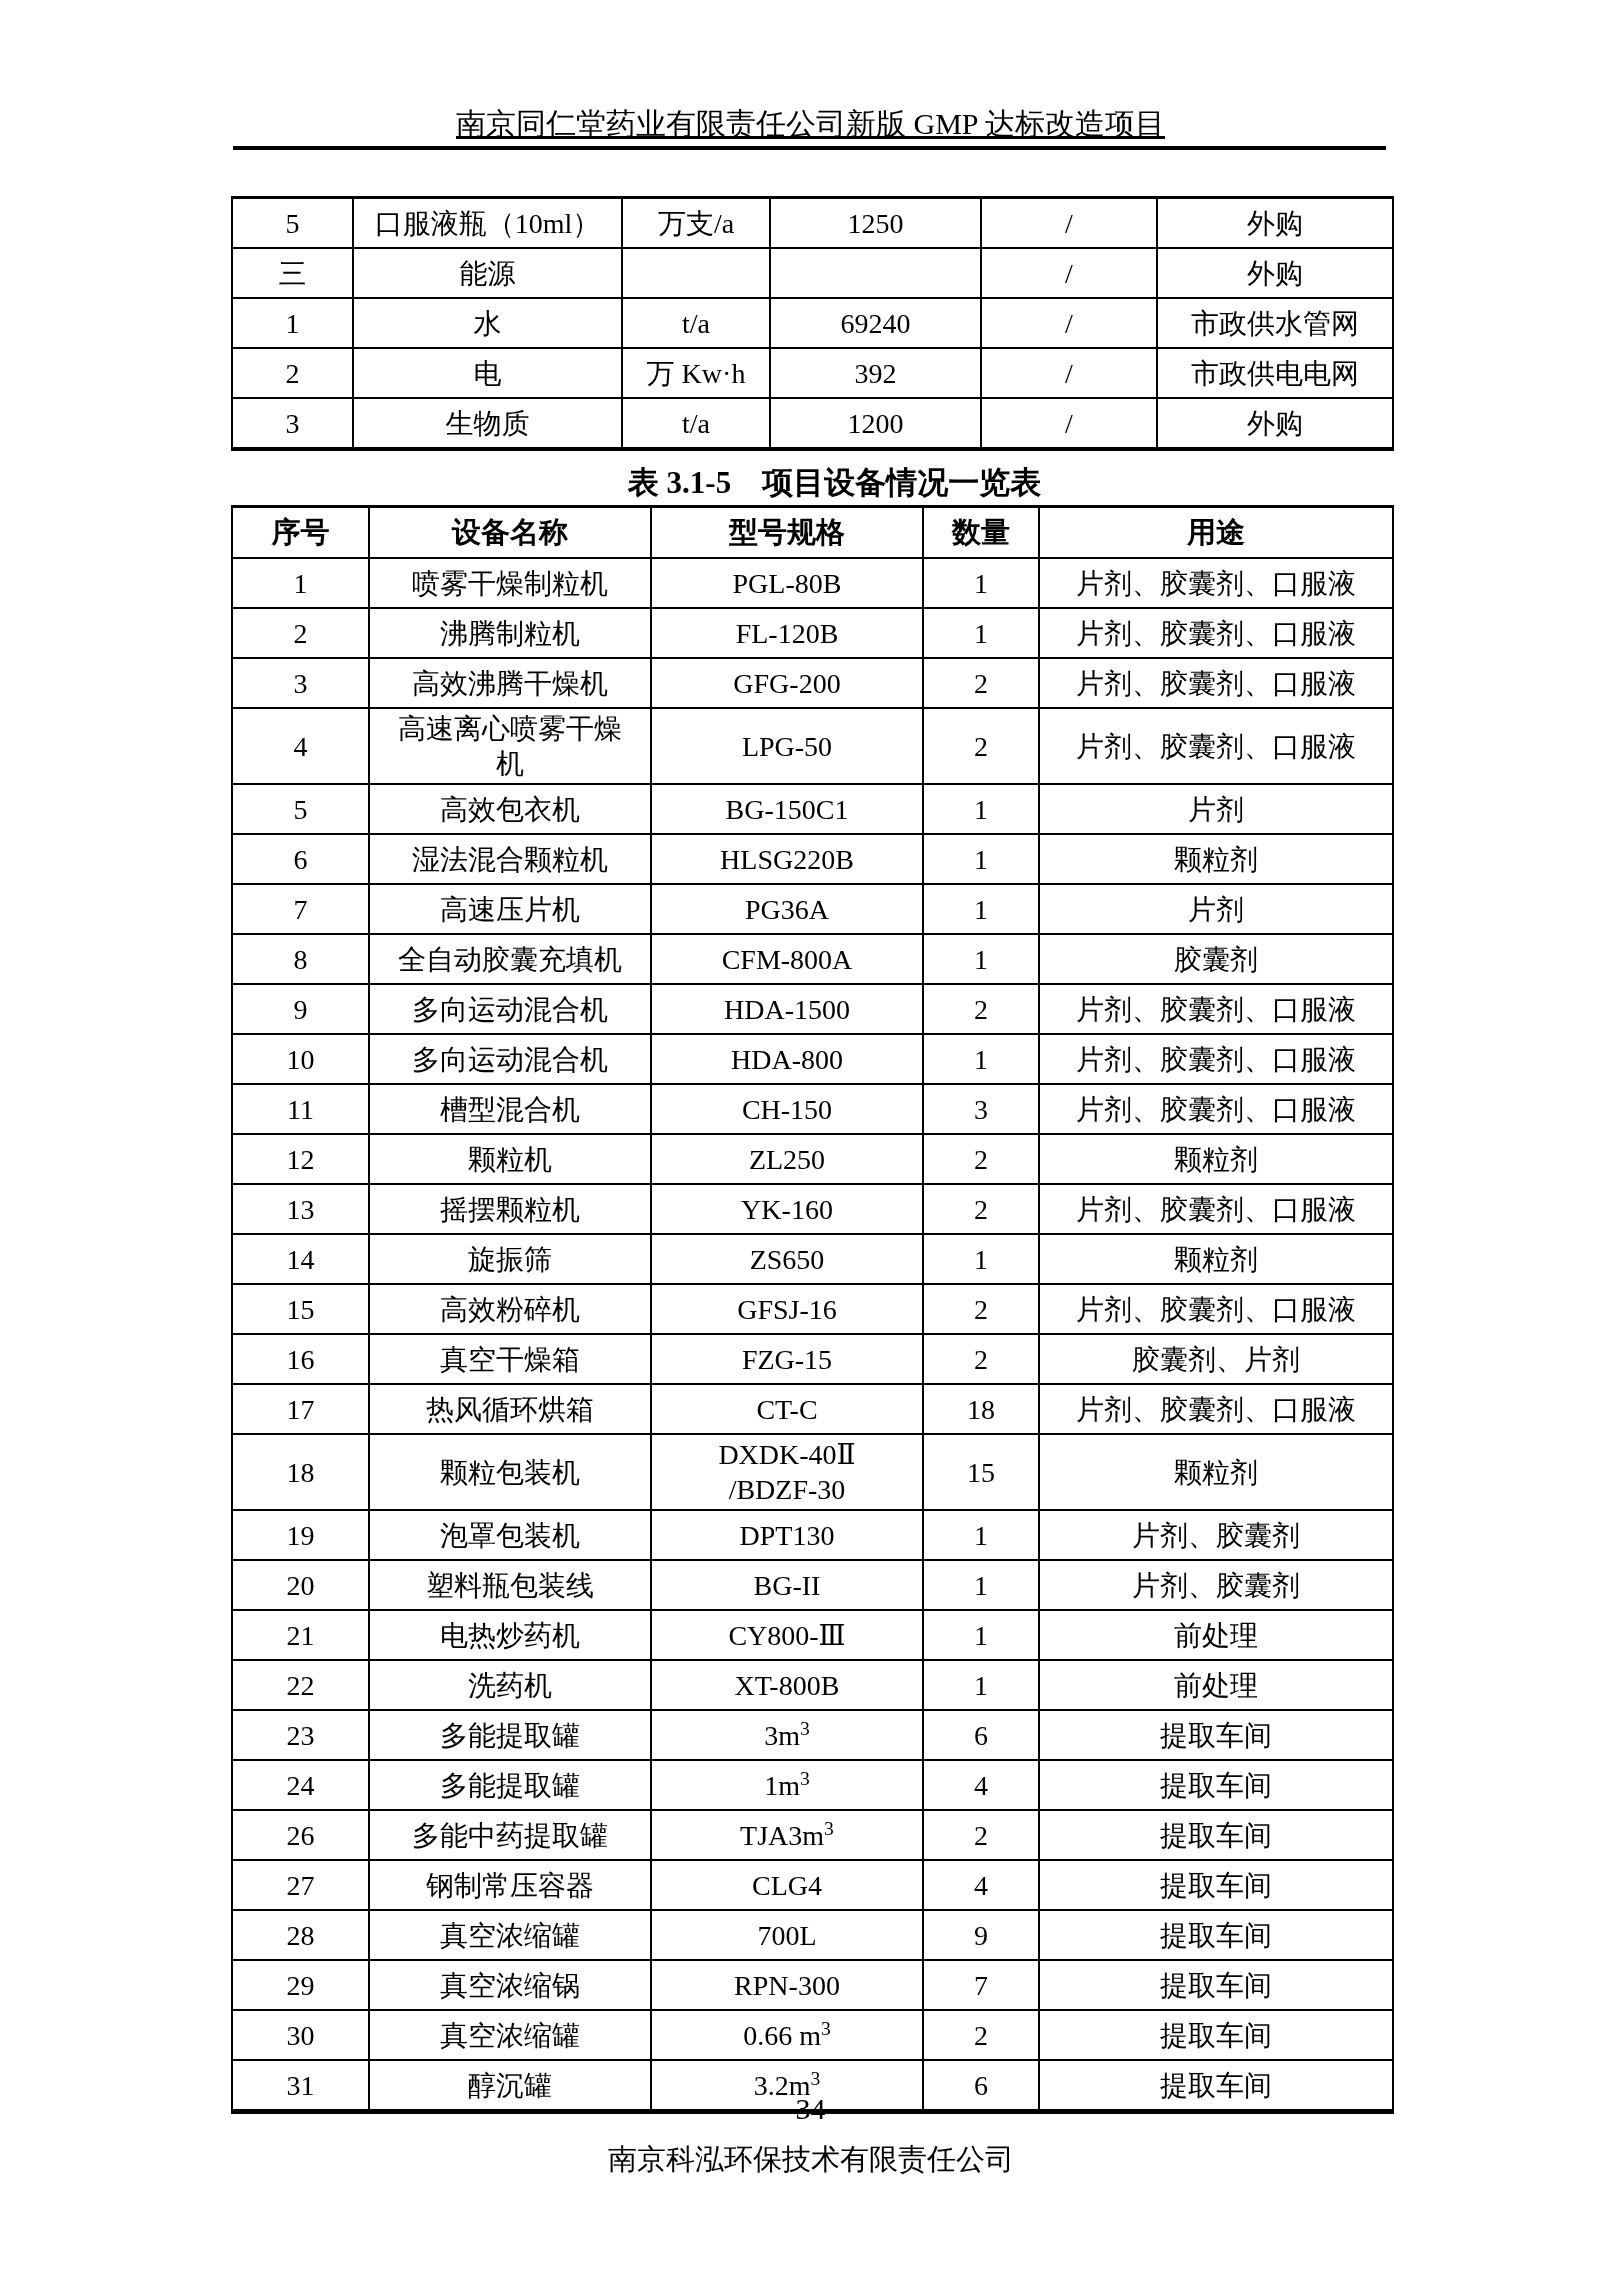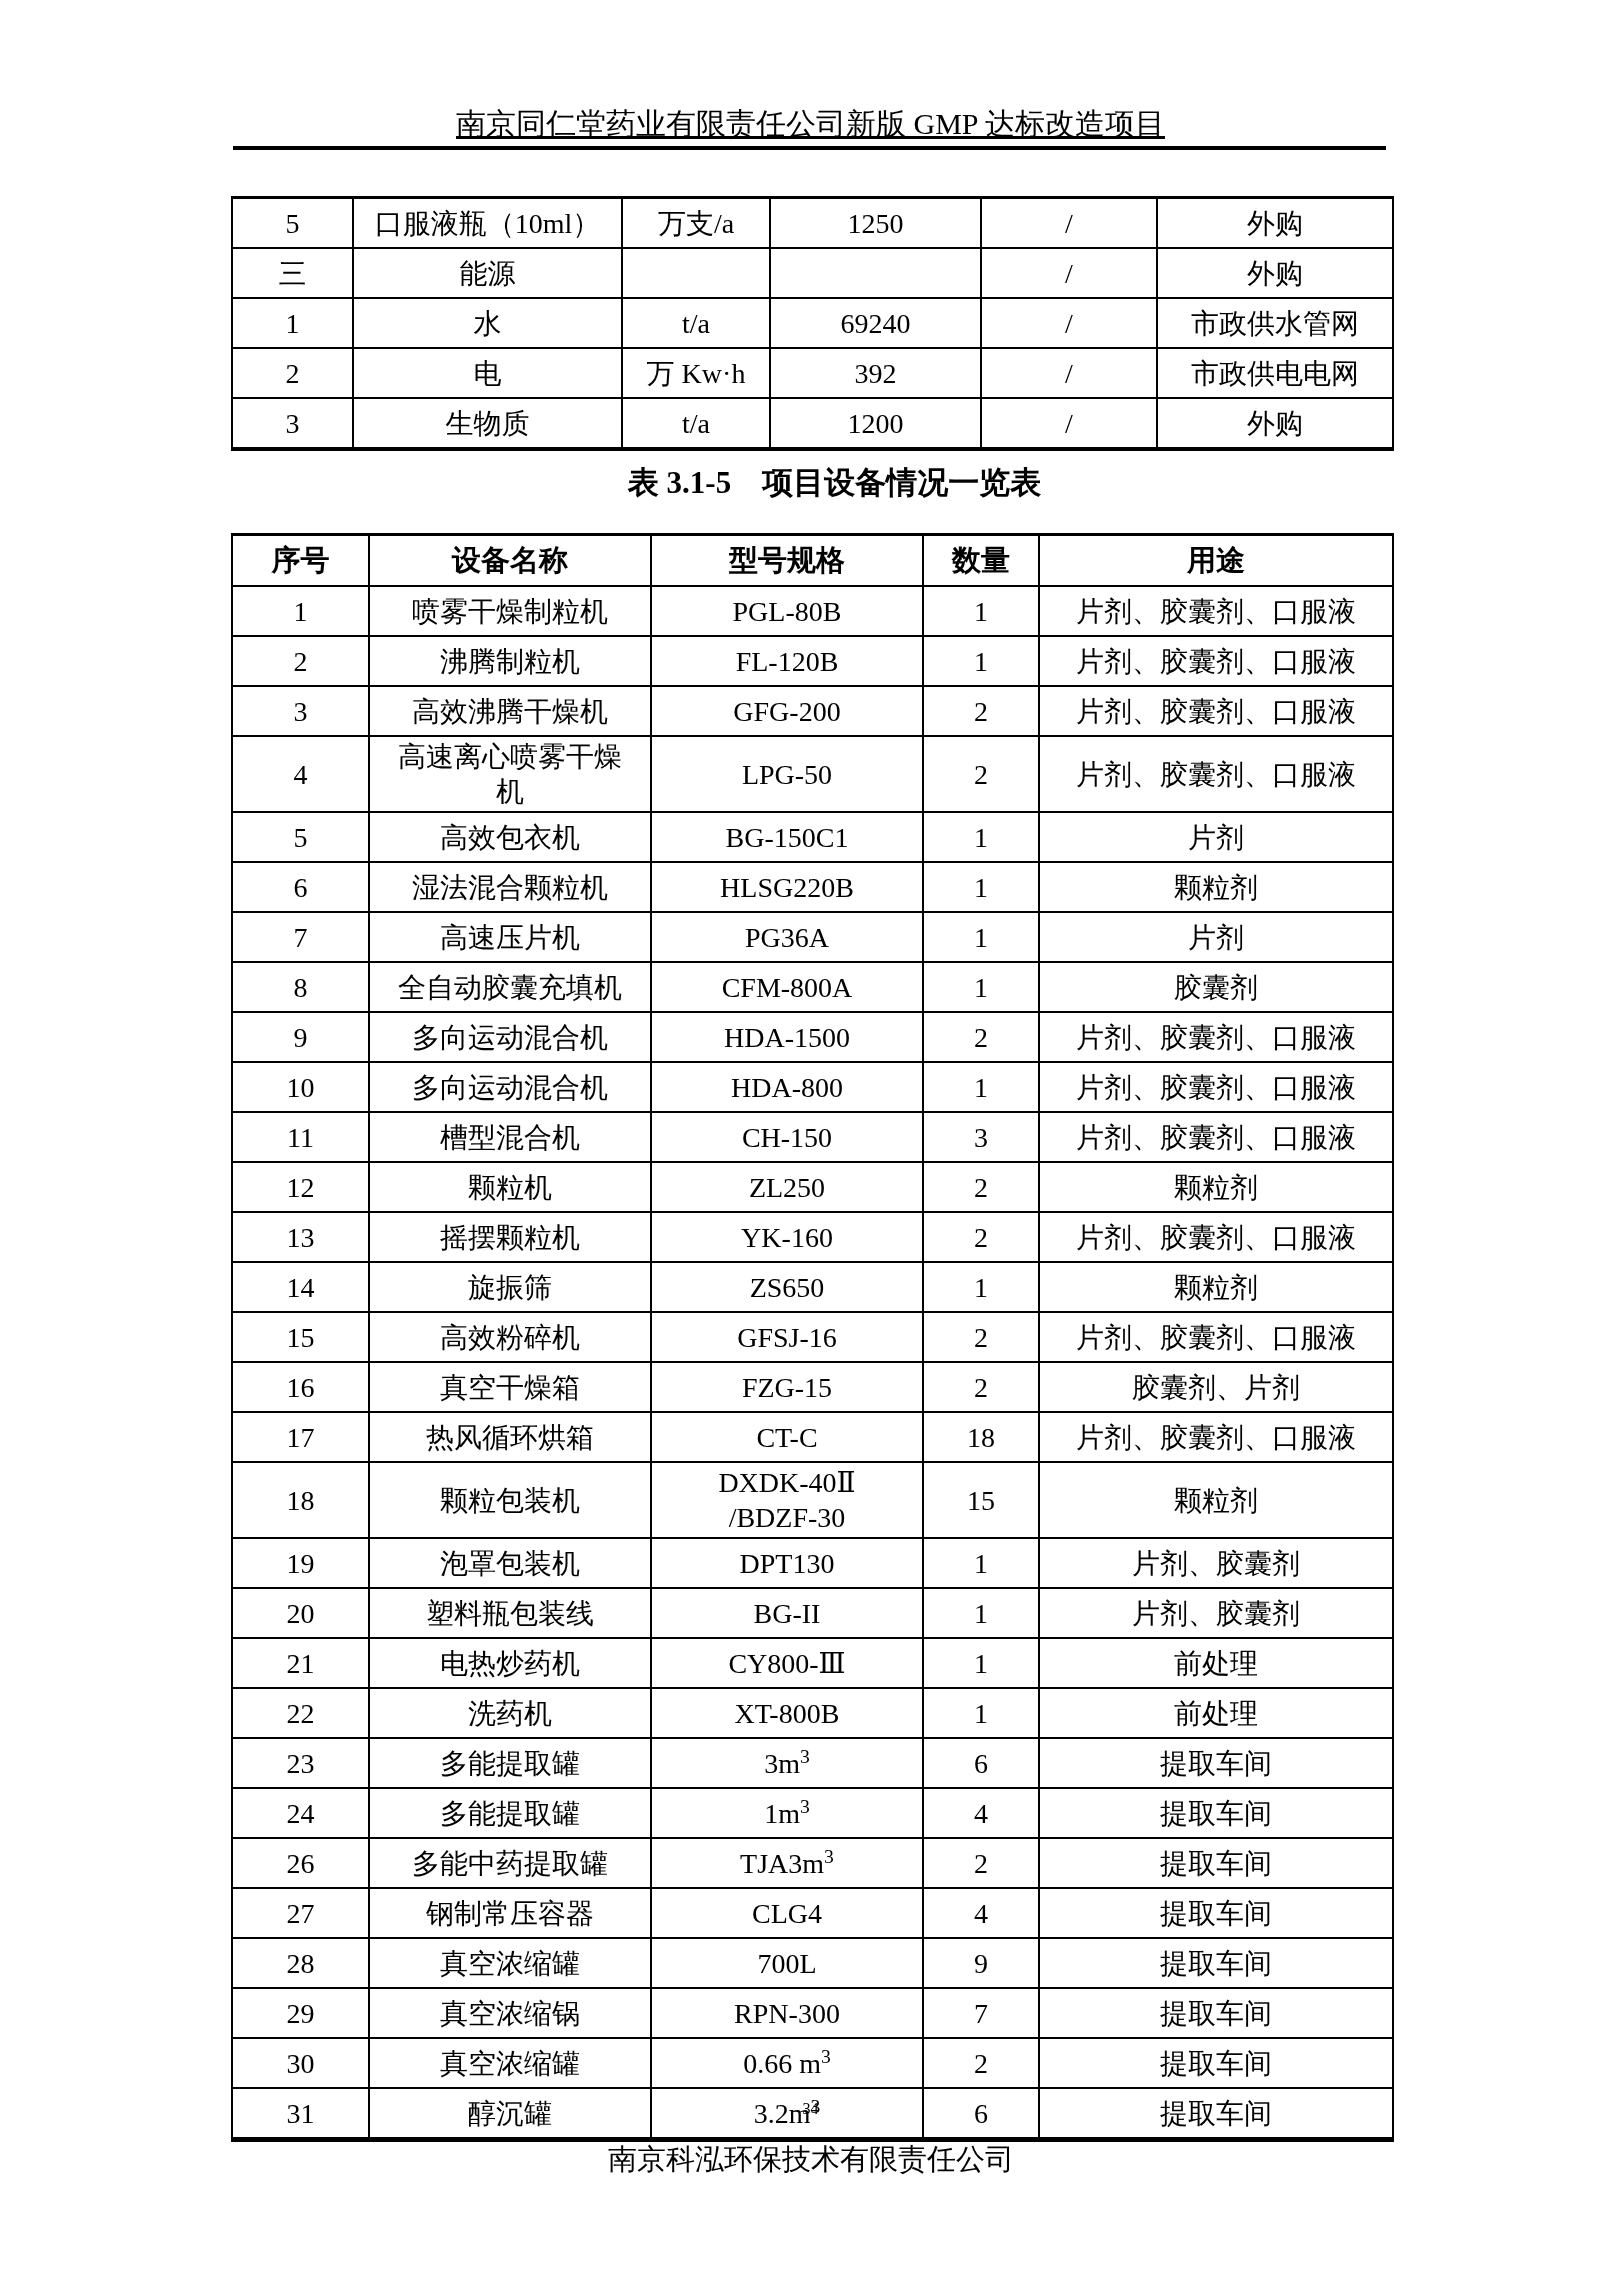--- a/index.html
+++ b/index.html
@@ -31,21 +31,21 @@
     position: absolute;
     left: 231px;
     width: 1160px;
     border-collapse: collapse;
     table-layout: fixed;
     border: 3.9px solid #000000;
     border-left-width: 2.9px;
     border-right-width: 2.9px;
   }
   table.materials { top: 196px; border-bottom-width: 4.9px; }
-  table.equipment { top: 533px; border-bottom-width: 5.9px; padding-left: 36px; }
+  table.equipment { top: 505px; border-bottom-width: 5.9px; padding-left: 36px; }
   .tbl th, .tbl td {
     border: 2.9px solid #000000;
     border-left-width: 2px;
     border-right-width: 2px;
     text-align: center;
     vertical-align: middle;
     font-size: 28px;
     line-height: 35px;
     padding: 2px 7.8px;
     overflow: hidden;
@@ -65,21 +65,21 @@
     font-weight: bold;
     font-size: 31px;
     line-height: 39px;
     white-space: nowrap;
     padding-left: 24px;
   }
   .page-number {
     position: absolute;
     top: 2094px; left: 0; width: 100%;
     text-align: center;
-    font-size: 16px;
+    font-size: 30px;
     line-height: 29px;
   }
   .footer-company {
     position: absolute;
     top: 2141px; left: 231px; width: 1160px;
     text-align: center;
     font-size: 29px;
     line-height: 37px;
   }
 </style>

